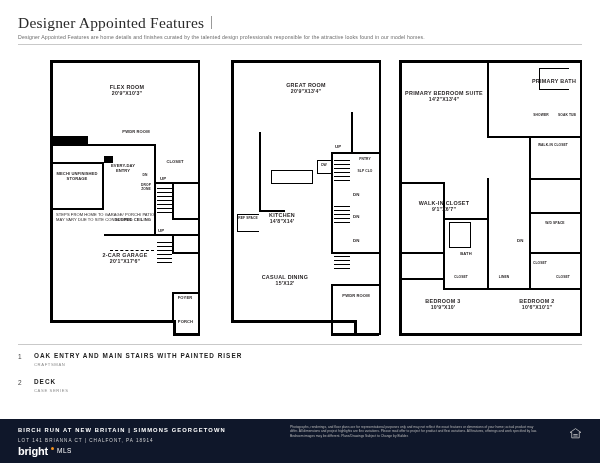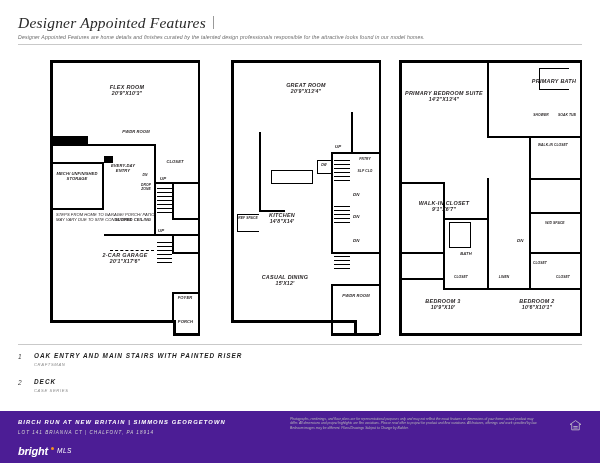--- a/index.html
+++ b/index.html
@@ -4,21 +4,21 @@
 <style>
   html,body{margin:0;padding:0;}
   body{
     width:600px;height:463px;
     background:#ffffff;
     font-family:"Liberation Sans", sans-serif;
     color:#231f20;
     overflow:hidden;
     position:relative;
   }
-  .page{position:absolute;inset:0;font-style:italic;}
+  .page{position:absolute;inset:0;}
 
   
   .hdr{position:absolute;left:18px;top:14px;right:18px;}
   .hdr-title{
     font-family:"Liberation Serif", serif;
     font-size:15.5px;
     letter-spacing:.2px;
     color:#2a2a2a;
     display:flex;align-items:baseline;gap:7px;
   }
@@ -63,21 +63,21 @@
 
   
   .legend{position:absolute;left:18px;top:352px;right:18px;}
   .lg-rule{position:absolute;left:0;right:0;top:-8px;height:1px;background:#c9c9c9;}
   .lg-item{position:relative;margin-bottom:11px;padding-left:16px;}
   .lg-num{position:absolute;left:0;top:1px;font-size:6.5px;color:#444;}
   .lg-lab{font-size:6.4px;font-weight:bold;letter-spacing:1px;color:#1d1d1d;line-height:1.35;}
   .lg-sub{font-size:4.2px;letter-spacing:.6px;color:#8b8b8b;margin-top:1.5px;}
 
   
-  .footer{position:absolute;left:0;right:0;bottom:0;height:52px;background:#4c1d95;color:#fff;}
+  .footer{position:absolute;left:0;right:0;bottom:0;height:44px;background:#0f172a;color:#fff;}
   .ft-prop{
     position:absolute;left:18px;top:8px;
     font-size:5.8px;font-weight:bold;letter-spacing:1.1px;color:#fff;
   }
   .ft-addr{
     position:absolute;left:18px;top:19px;
     font-size:4.6px;letter-spacing:1px;color:#d6d6d6;
   }
   .ft-legal{
     position:absolute;right:60px;top:6px;width:250px;

